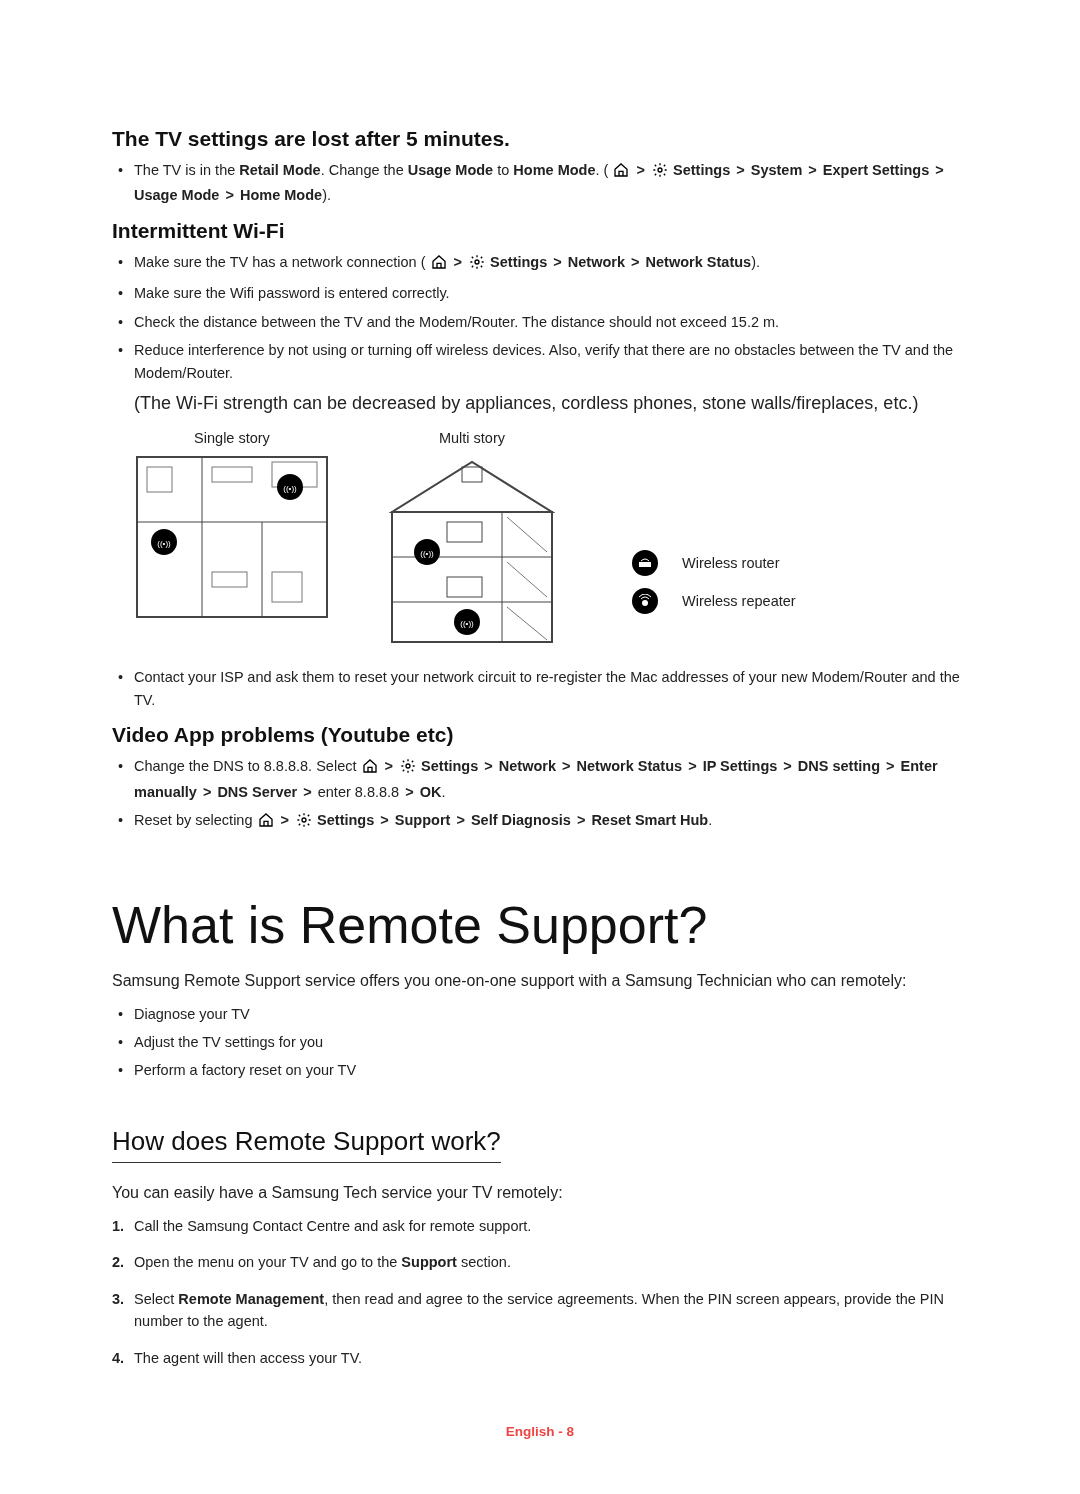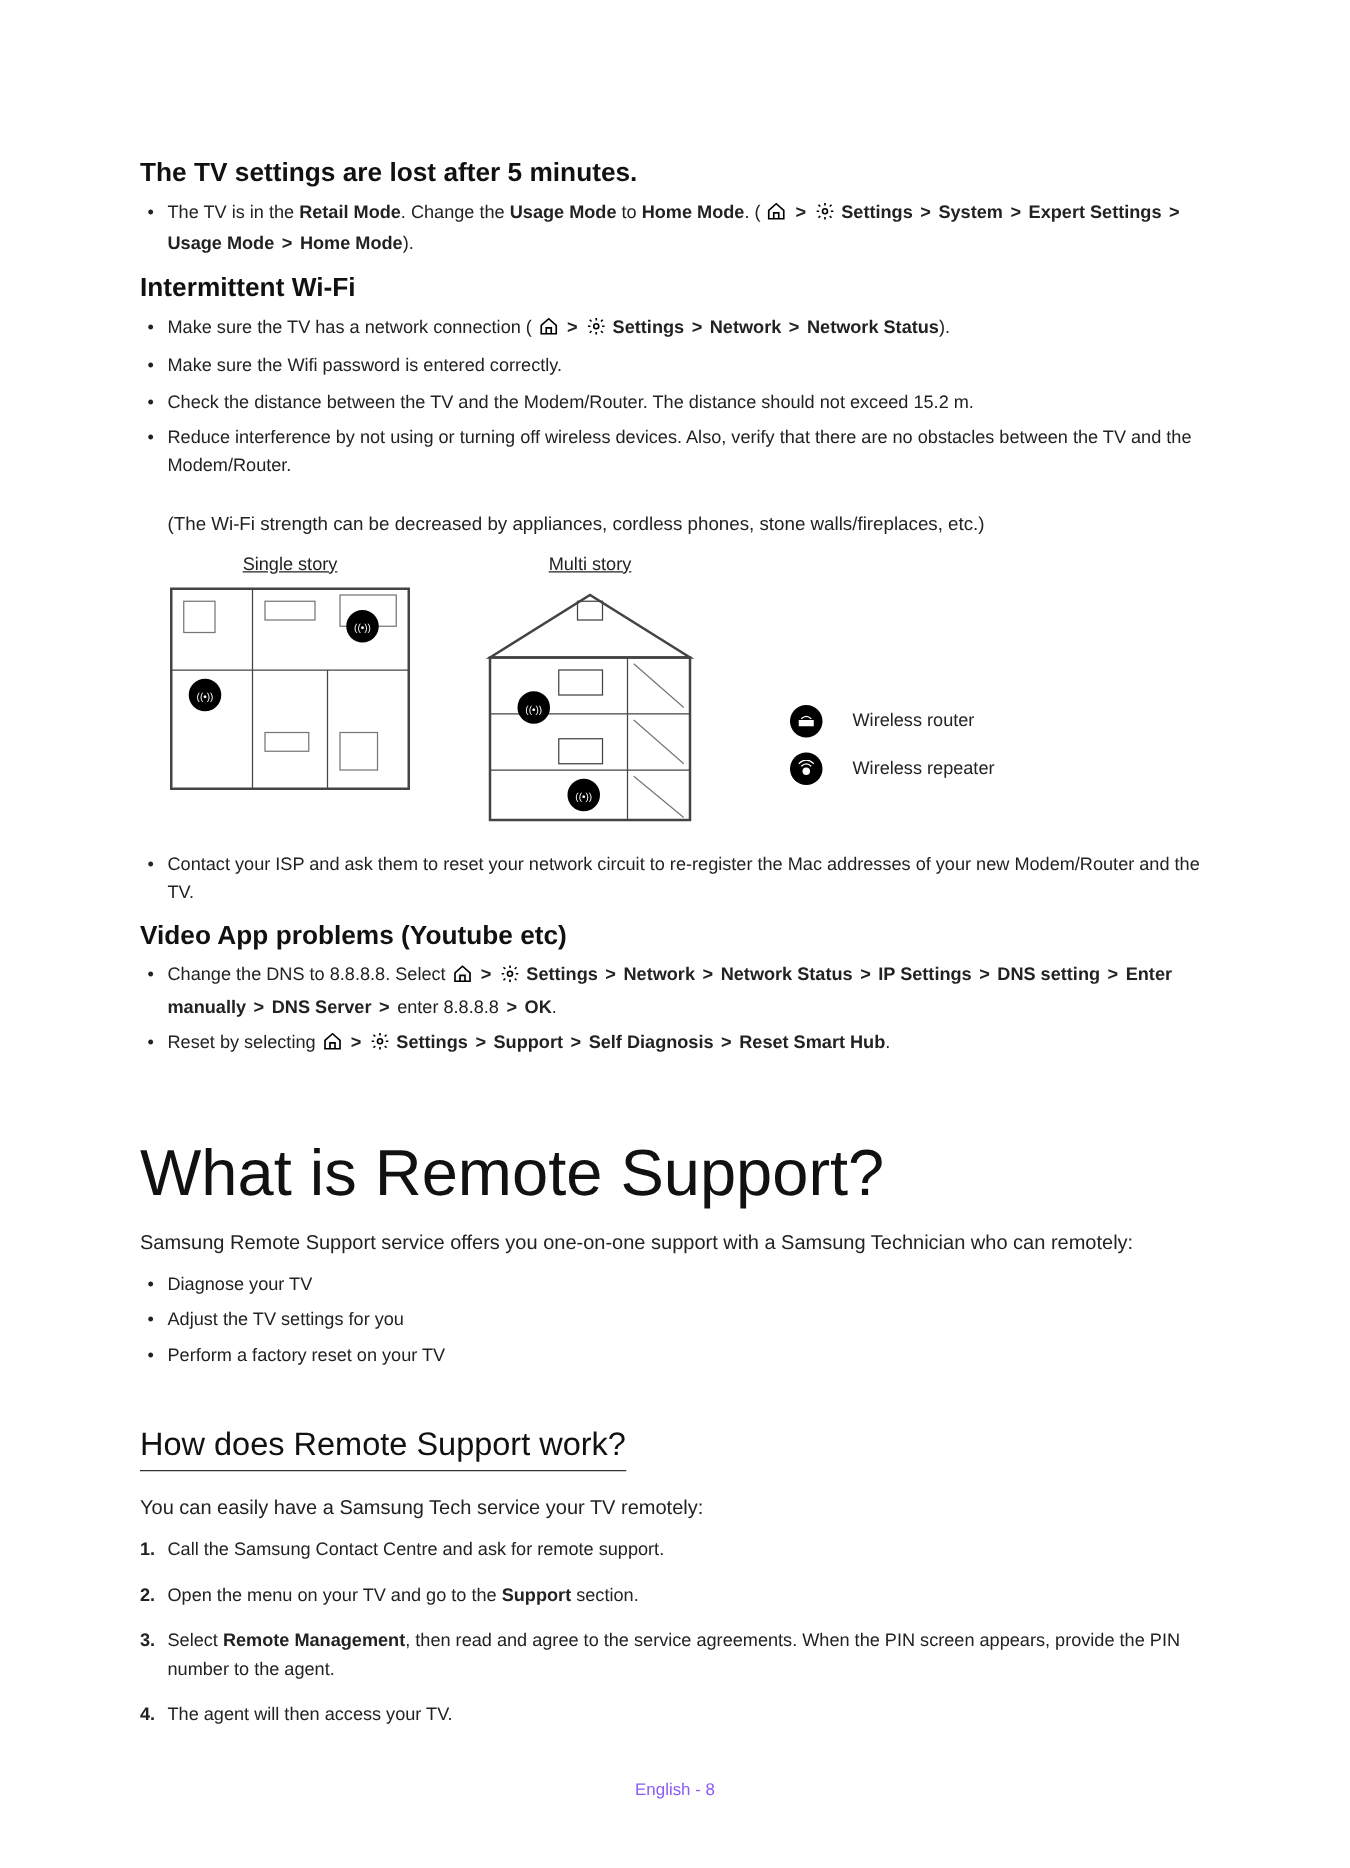--- a/index.html
+++ b/index.html
@@ -50,22 +50,22 @@
     padding-left: 0;
   }
   ul.bul > li::before {
     content: "•";
     position: absolute;
     left: -16px;
     top: 0;
   }
   ul.bul li .sub-note {
     display: block;
-    margin-top: 24px;
-    font-size: 15px;
+    margin-top: 6px;
+    font-size: 18px;
   }
   ol.nums { list-style: none; counter-reset: step; margin: 10px 0 0 0; }
   ol.nums > li {
     font-size: 14.5px;
     line-height: 1.55;
     margin-bottom: 14px;
     position: relative;
     padding-left: 22px;
     counter-increment: step;
   }
@@ -83,21 +83,21 @@
     margin: 0 1px;
   }
   .chev { margin: 0 2px; font-weight: 600; }
   .diagrams {
     display: flex;
     gap: 40px;
     margin: 12px 0 10px 20px;
     align-items: flex-start;
   }
   .dia-col { text-align: center; }
-  .dia-col .dia-label { font-size: 14.5px; margin-bottom: 6px; display:block;text-decoration:underline;}
+  .dia-col .dia-label { font-size: 14.5px; margin-bottom: 6px; display:block;}
   .single-story-svg { width: 200px; height: 170px; }
   .multi-story-svg { width: 200px; height: 200px; }
   .legend {
     display: flex;
     flex-direction: column;
     gap: 12px;
     margin-left: 20px;
     margin-top: 120px;
     font-size: 14.5px;
   }
@@ -106,21 +106,22 @@
     width: 26px; height: 26px; border-radius: 50%;
     background: #000; display:flex; align-items:center; justify-content:center;
     color:#fff; font-size:10px;
   }
   .footer {
     position: absolute;
     bottom: 55px;
     left: 0; right: 0;
     text-align: center;
     font-size: 13.5px;
-    color: #8b5cf6;
+    color: #ef4444;
+    font-weight: bold;
   }
 </style>
 </head>
 <body>
 
 
 
 
 <h3>The TV settings are lost after 5 minutes.</h3>
 <ul class="bul">

